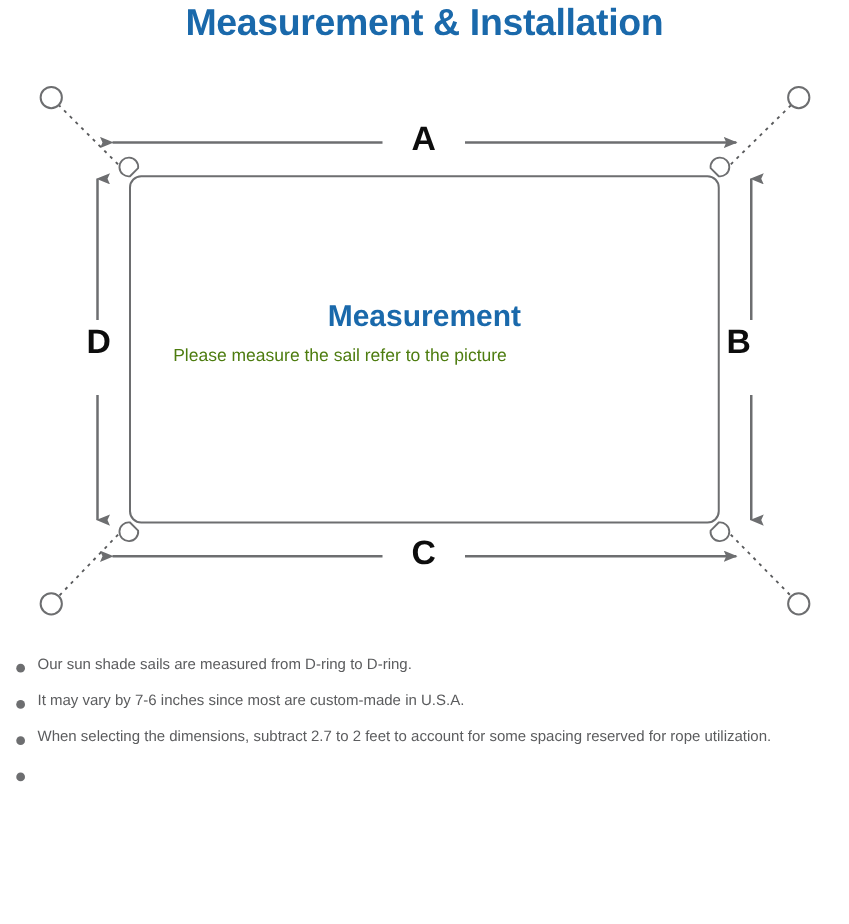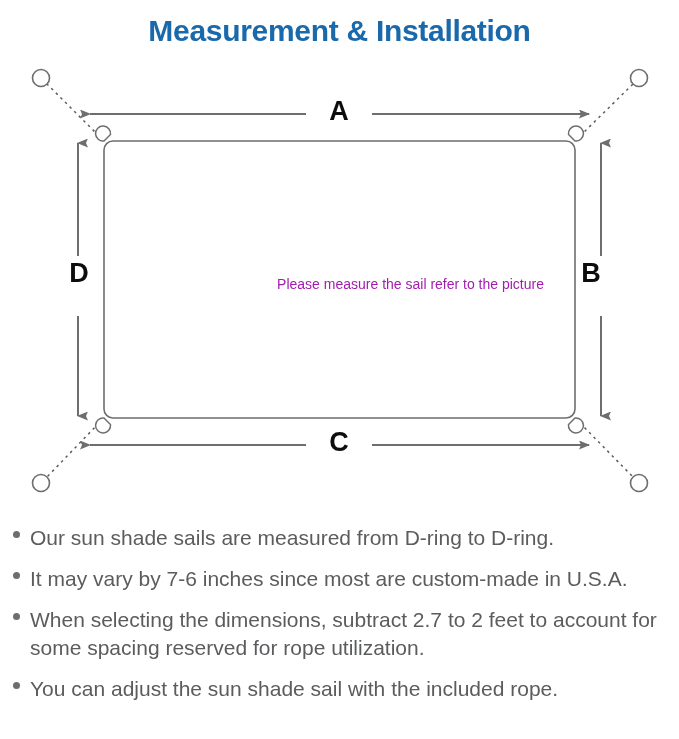--- a/index.html
+++ b/index.html
@@ -20,21 +20,20 @@
     position: absolute;
     left: 0;
     top: 2px;
     width: 679px;
     text-align: center;
     font-size: 30px;
     font-weight: bold;
     color: #1a69ab;
     letter-spacing: -0.3px;
     font-family: "Liberation Sans", "DejaVu Sans", sans-serif;
-    margin-top: 12px;
   }
 
   
   .diagram {
     position: absolute;
     left: 0;
     top: 48px;
     width: 679px;
     height: 470px;
   }
@@ -65,39 +64,39 @@
     font-size: 24px;
     font-weight: bold;
     color: #1a69ab;
     font-family: "Liberation Sans", "DejaVu Sans", sans-serif;
   }
   .center-sub {
     position: absolute;
     left: 0;
     top: 228px;
     width: 544px;
-    text-align: right;
+    text-align: center;
     font-size: 14px;
-    color: #a21caf;
+    color: #4d7c0f;
     font-family: "Liberation Sans", "DejaVu Sans", sans-serif;
   }
 
   
   .notes {
     position: absolute;
     left: 0;
     top: 524px;
     width: 679px;
   }
   .note-item {
     position: relative;
     padding-left: 30px;
     padding-right: 8px;
     margin-bottom: 13px;
-    font-size: 21px;
+    font-size: 12px;
     line-height: 1.33;
     color: #5b5c5e;
     font-family: "Liberation Sans", "DejaVu Sans", sans-serif;
   }
   .note-item .bullet {
     position: absolute;
     left: 13px;
     top: 7px;
     width: 7px;
     height: 7px;
@@ -164,33 +163,33 @@
 
     <line x1="601" y1="208" x2="601" y2="95" stroke="#6d6e70" stroke-width="2" marker-end="url(#arrowU)"></line>
     <line x1="601" y1="268" x2="601" y2="368" stroke="#6d6e70" stroke-width="2" marker-end="url(#arrowD)"></line>
   </svg>
 
   <div class="dim-label dim-a">A</div>
   <div class="dim-label dim-b">B</div>
   <div class="dim-label dim-c">C</div>
   <div class="dim-label dim-d">D</div>
 
+  <div class="center-title">Measurement</div>
   <div class="center-sub">Please measure the sail refer to the picture</div>
 </div>
 
 <div class="notes">
   <div class="note-item">
     <span class="bullet"></span>
     <span>Our sun shade sails are measured from D-ring to D-ring.</span>
   </div>
   <div class="note-item">
     <span class="bullet"></span>
     <span>It may vary by 7-6 inches since most are custom-made in U.S.A.</span>
   </div>
   <div class="note-item">
     <span class="bullet"></span>
     <span>When selecting the dimensions, subtract 2.7 to 2 feet to account for some spacing reserved for rope utilization.</span>
   </div>
   <div class="note-item">
     <span class="bullet"></span>
-    <span>You can adjust the sun shade sail with the included rope.</span>
   </div>
 </div>
 
 </body></html>

